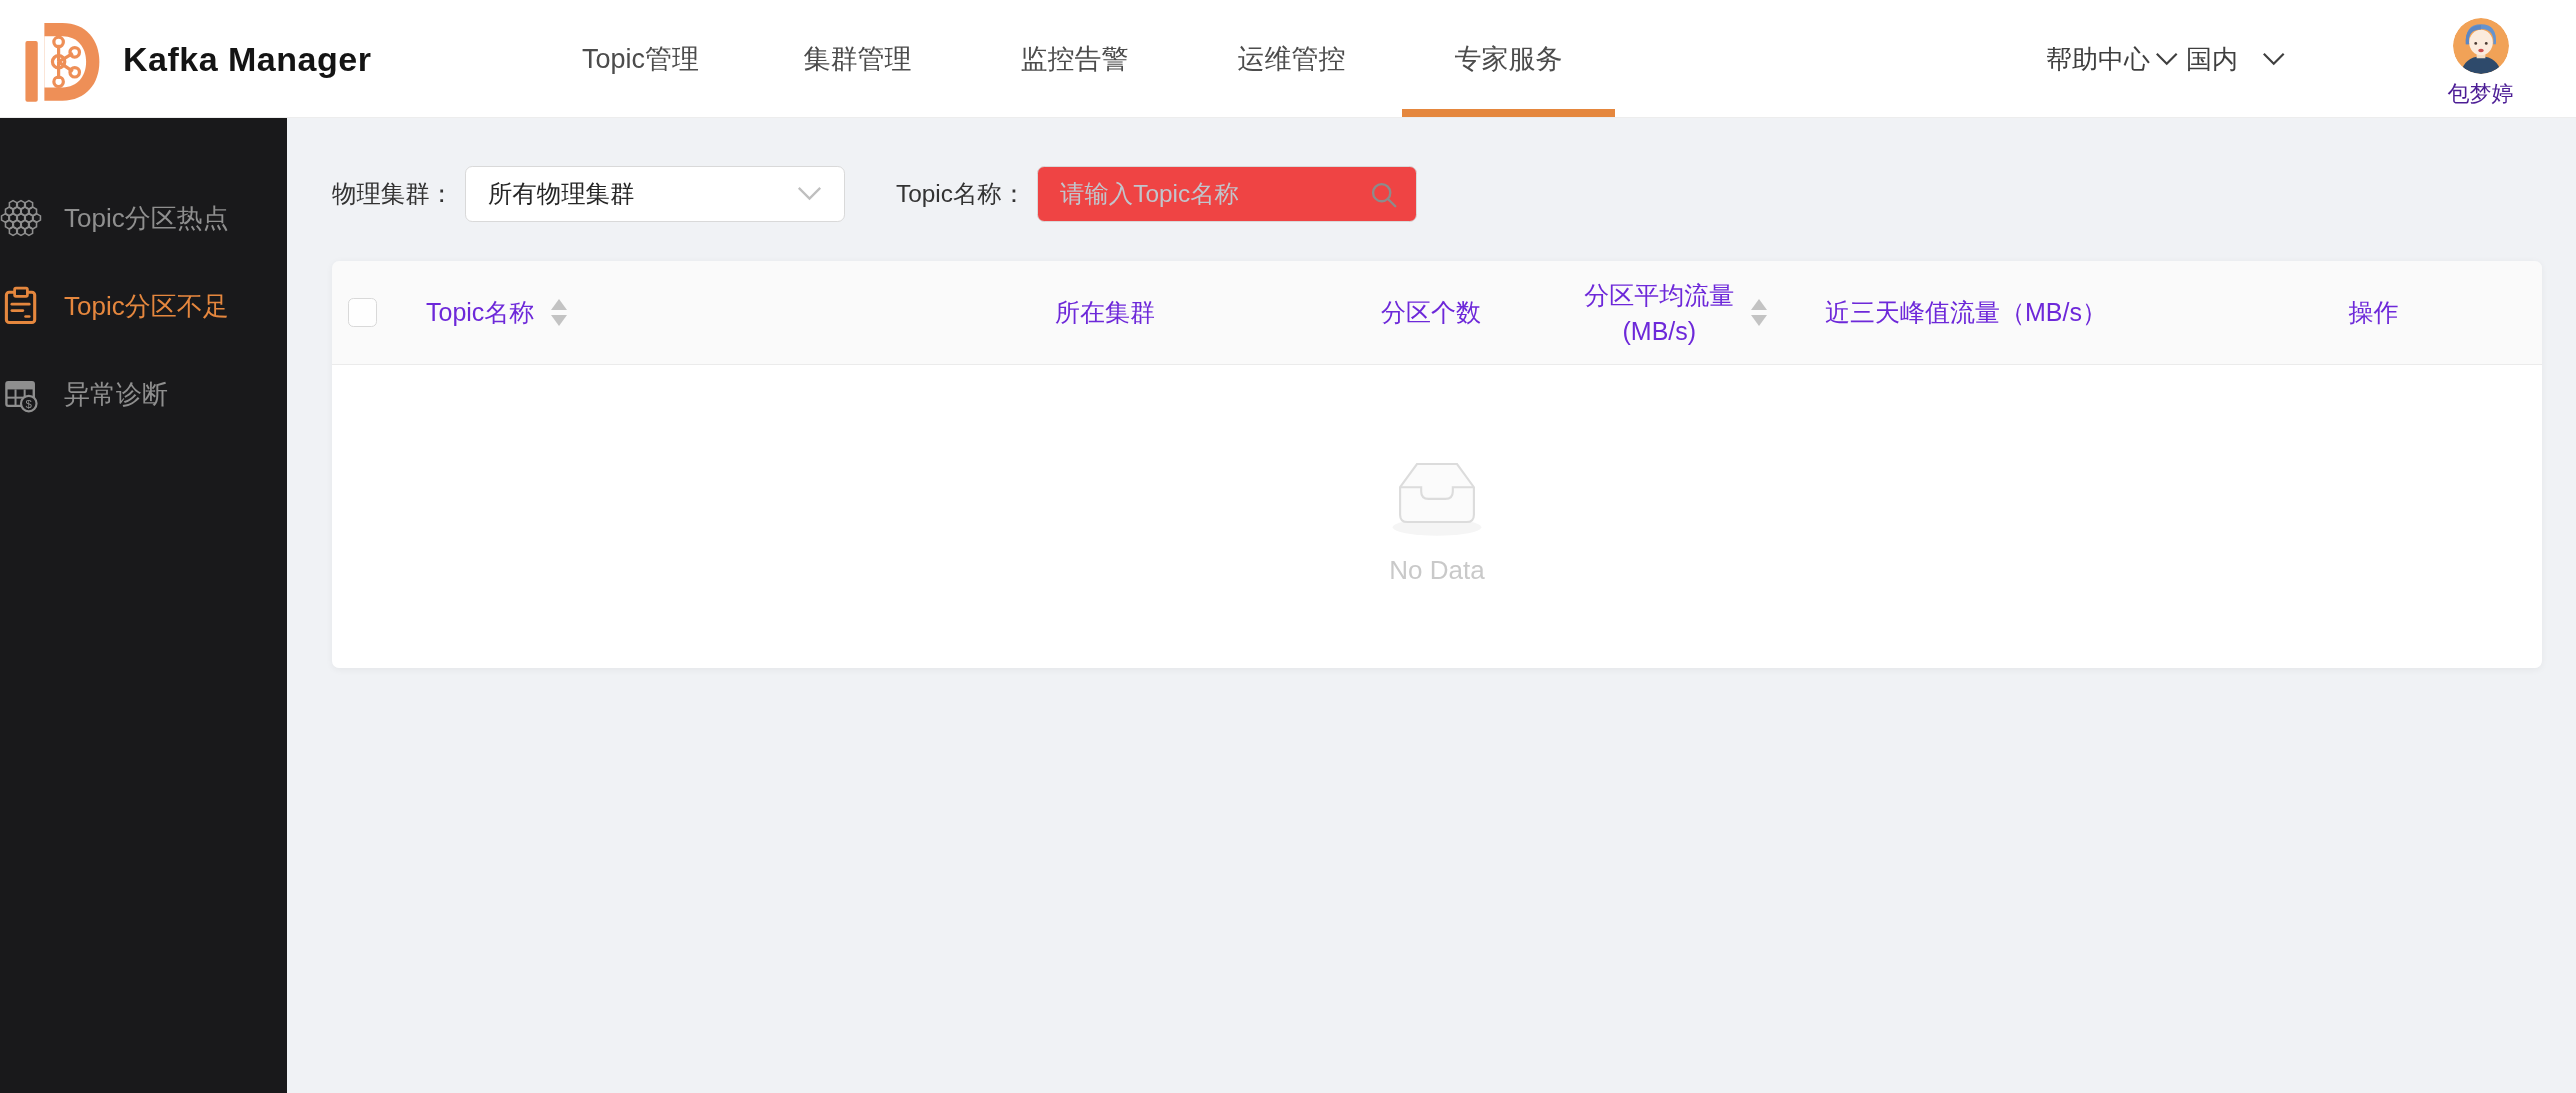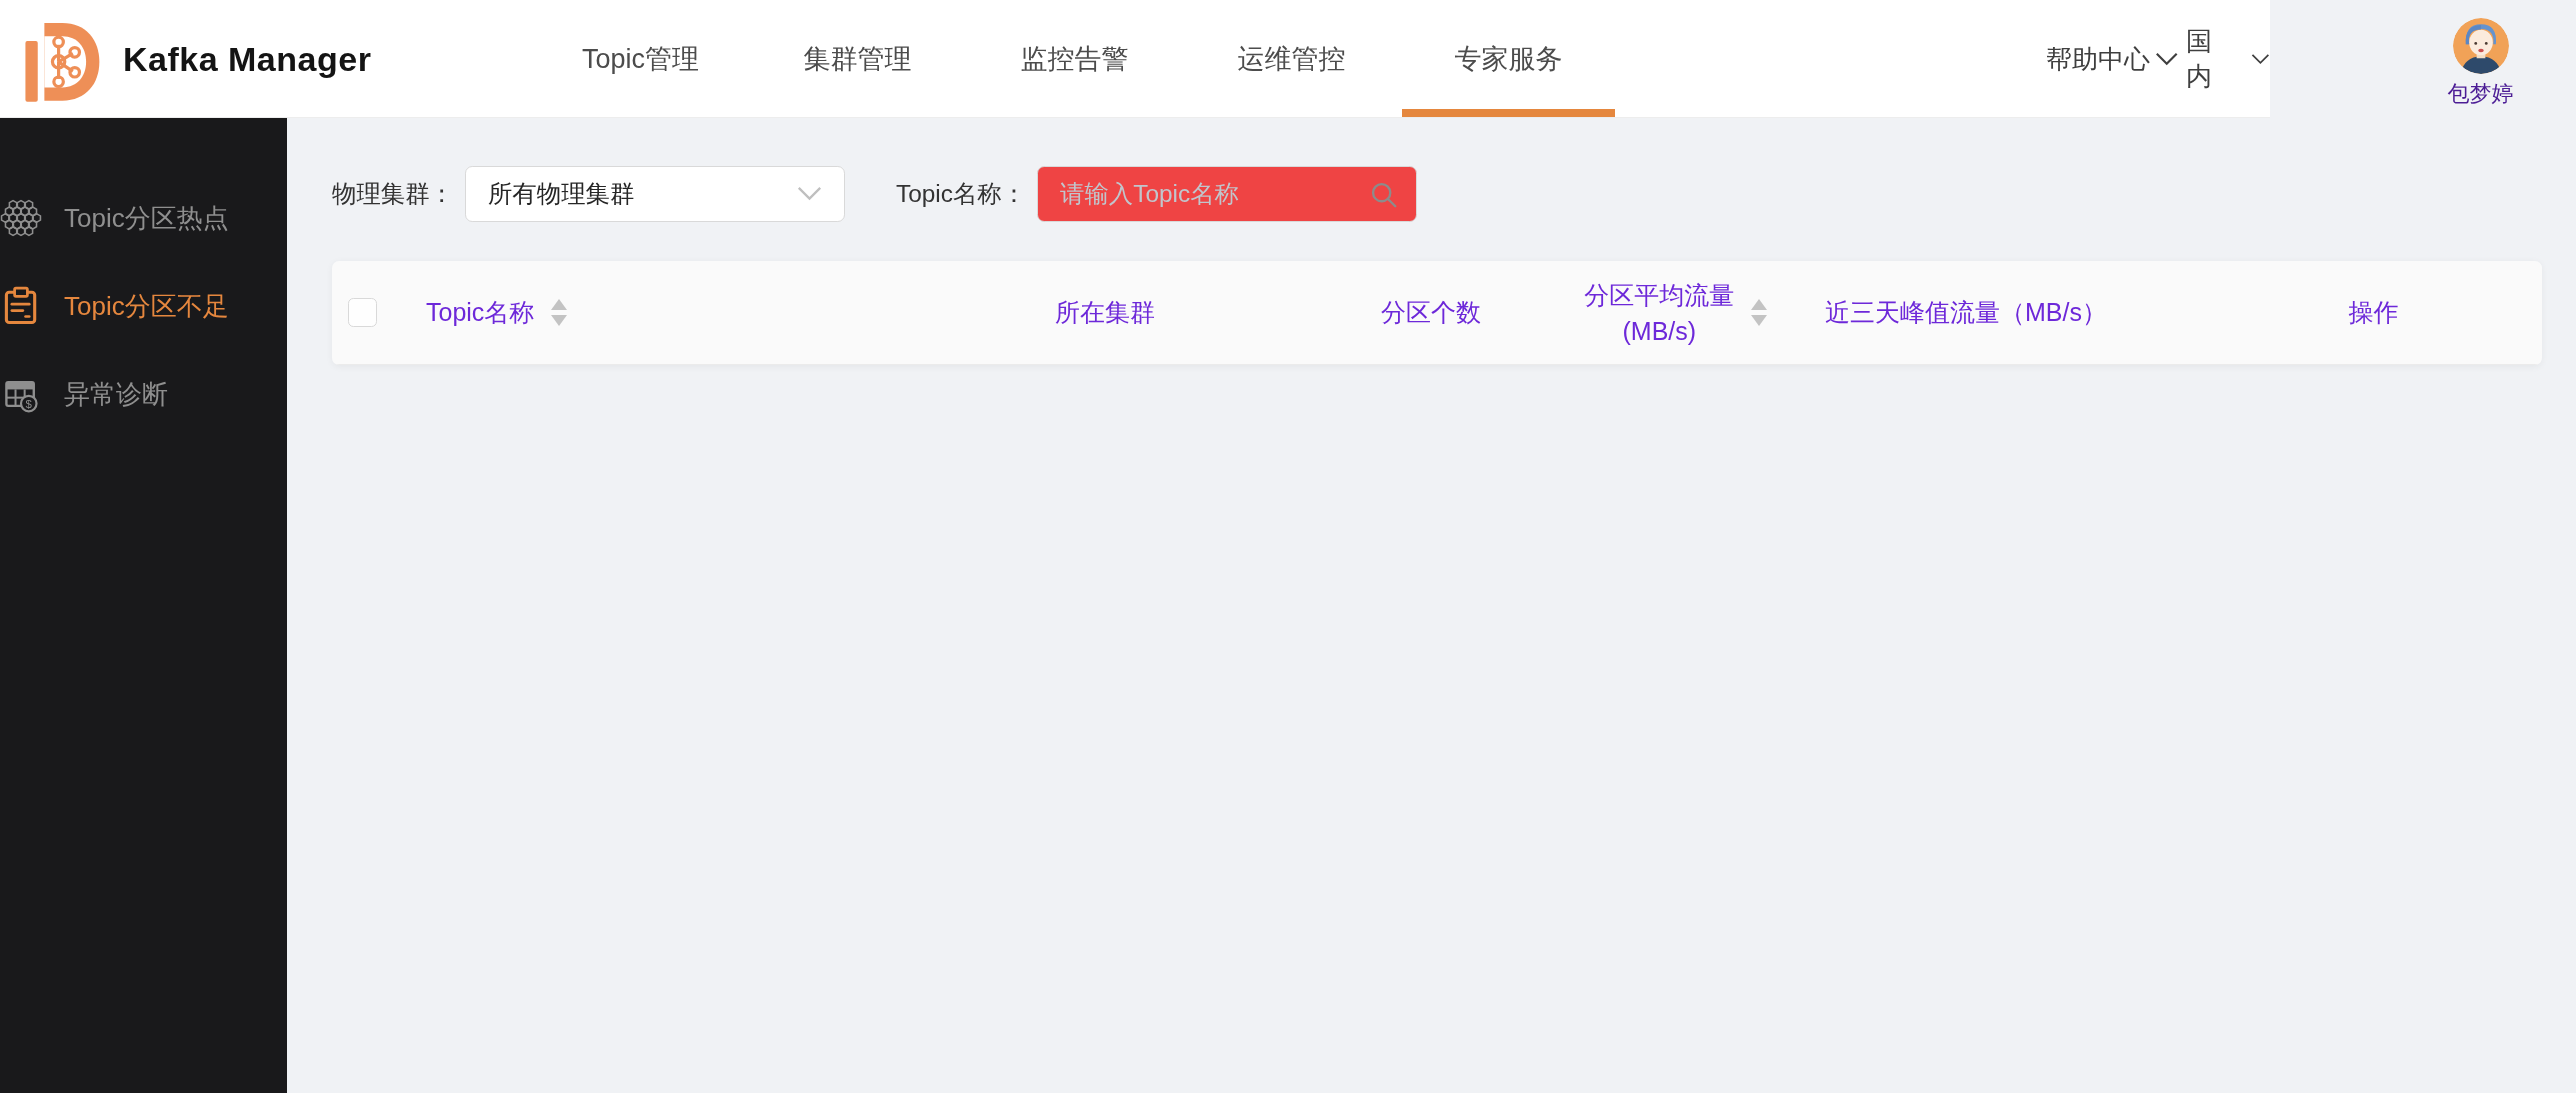--- a/index.html
+++ b/index.html
@@ -3,21 +3,21 @@
 <meta charset="utf-8">
 <style>
   * { margin:0; padding:0; box-sizing:border-box; }
   html,body { width:2576px; height:1093px; }
   body {
     font-family:"Liberation Sans","DejaVu Sans",sans-serif;
     background:#f0f2f5; overflow:hidden; position:relative;
   }
   
   .topbar {
-    position:absolute; left:0; top:0; width:2270px; height:118px;
+    position:absolute; left:0; top:0; width:2576px; height:118px;
     background:#ffffff; border-bottom:0.9px solid #ededed; z-index:5;
   }
   .logo { position:absolute; left:14.5px; top:12.7px; width:91px; height:92px; }
   .brand {
     position:absolute; left:123px; top:0; height:118px; line-height:118px;
     font-size:34px; font-weight:700; color:#141414; letter-spacing:0.5px;
   }
   .nav { position:absolute; left:532px; top:0; height:118px; display:flex; }
   .nav-item {
     width:217px; height:118px; line-height:118px; text-align:center;
@@ -277,16 +277,24 @@
         </div>
       </div>
       <div class="th c5">
           <span>近三天峰值流量（MB/s）</span>
         </div>
       <div class="th c6">
           <span>操作</span>
         </div>
     </div>
 
+    <div class="tbody">
+      <svg width="116" height="91" viewBox="0 0 110 86">
+        <ellipse cx="55" cy="76" rx="42" ry="8" fill="#f5f5f5"></ellipse>
+        <path d="M20 38 L36 16 H74 L90 38 V64 Q90 71 83 71 H27 Q20 71 20 64 Z" fill="#fbfbfb" stroke="#dcdcdc" stroke-width="2"></path>
+        <path d="M20 38 H40 V42 Q40 49 47 49 H63 Q70 49 70 42 V38 H90" fill="none" stroke="#dcdcdc" stroke-width="2"></path>
+      </svg>
+      <div class="nodata-text">No Data</div>
+    </div>
   </div>
 
 </div>
 
 
 </body></html>

